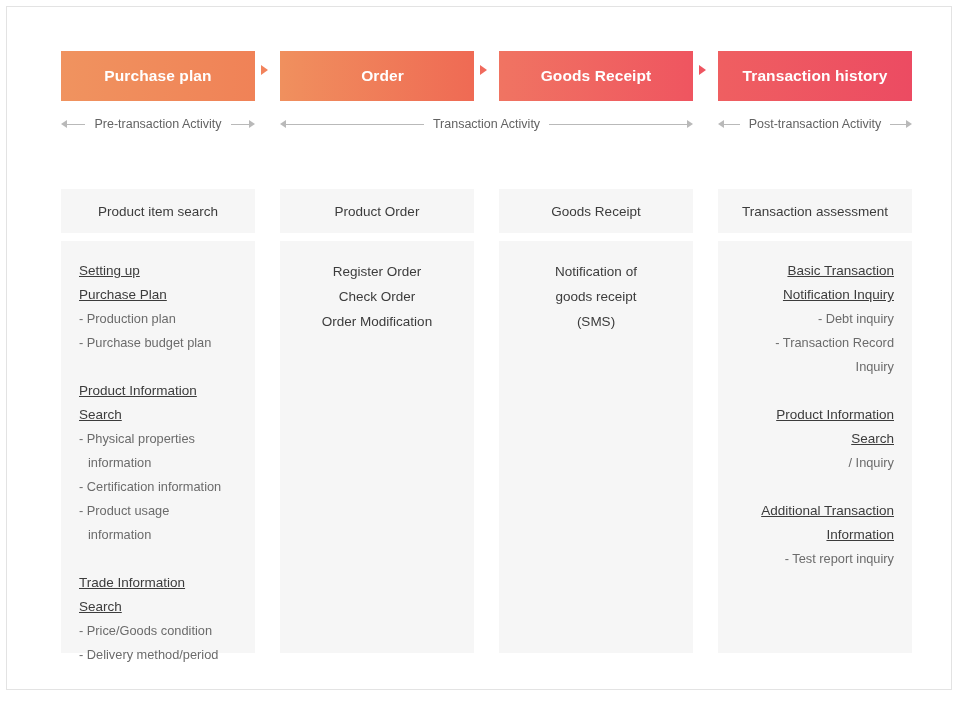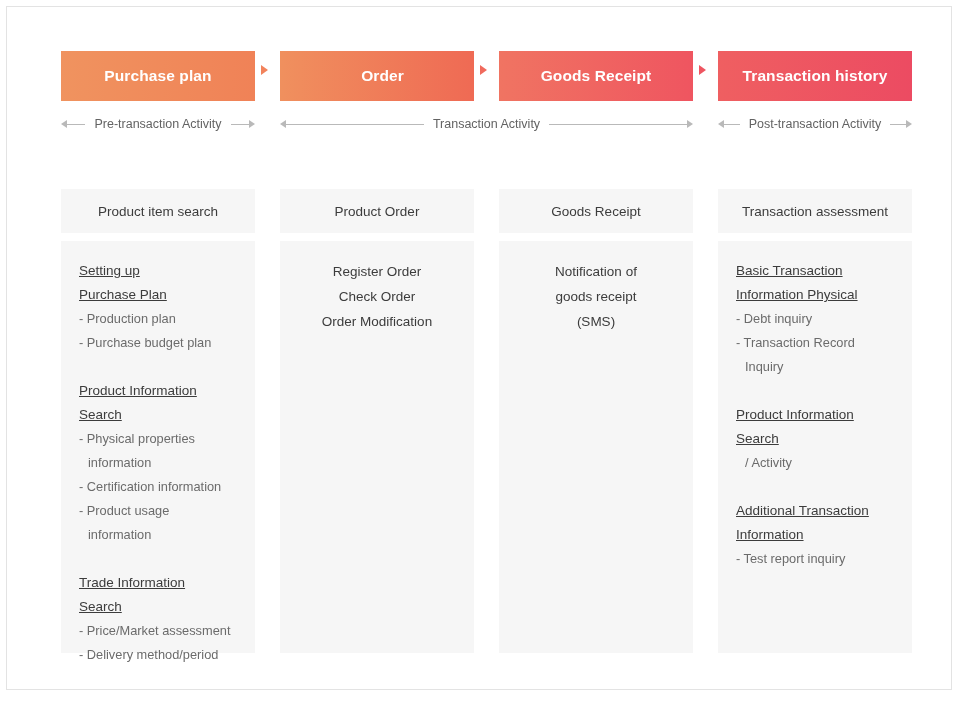--- a/index.html
+++ b/index.html
@@ -36,21 +36,21 @@
 
   .col {
     position: absolute;
     top: 0;
     width: 194px;
     height: 612px;
   }
   .col.c0 { left: 6px; }
   .col.c1 { left: 225px; }
   .col.c2 { left: 444px; }
-  .col.c3 { left: 663px; }
+  .col.c3 { left: 663px; text-align: right; }
 
   
   .chip {
     position: absolute;
     top: 6px;
     left: 0;
     width: 194px;
     height: 50px;
     display: flex;
     align-items: center;
@@ -204,21 +204,21 @@
           <div class="grp-item">- Certification information</div>
           <div class="grp-item">- Product usage</div>
           <div class="grp-item">
               <span class="cont">information</span>
             </div>
         </div>
 
         <div class="grp">
           <div class="grp-title">Trade Information</div>
           <div class="grp-title">Search</div>
-          <div class="grp-item">- Price/Market assessment</div>
+          <div class="grp-item">- Price/Goods condition</div>
           <div class="grp-item">- Delivery method/period</div>
         </div>
 
       </div>
     </div>
 
     <div class="col c1">
       <div class="chip g1">
         <span>Order</span>
       </div>
@@ -250,33 +250,33 @@
       <div class="chip g3">
         <span>Transaction history</span>
       </div>
       <div class="subbox">
         <span>Transaction assessment</span>
       </div>
       <div class="bodybox">
 
         <div class="grp">
           <div class="grp-title">Basic Transaction</div>
-          <div class="grp-title">Information Physical</div>
+          <div class="grp-title">Notification Inquiry</div>
           <div class="grp-item">- Debt inquiry</div>
           <div class="grp-item">- Transaction Record</div>
           <div class="grp-item">
               <span class="cont">Inquiry</span>
             </div>
         </div>
 
         <div class="grp">
           <div class="grp-title">Product Information</div>
           <div class="grp-title">Search</div>
           <div class="grp-item">
-              <span class="cont">/ Activity</span>
+              <span class="cont">/ Inquiry</span>
             </div>
         </div>
 
         <div class="grp">
           <div class="grp-title">Additional Transaction</div>
           <div class="grp-title">Information</div>
           <div class="grp-item">- Test report inquiry</div>
         </div>
 
       </div>

